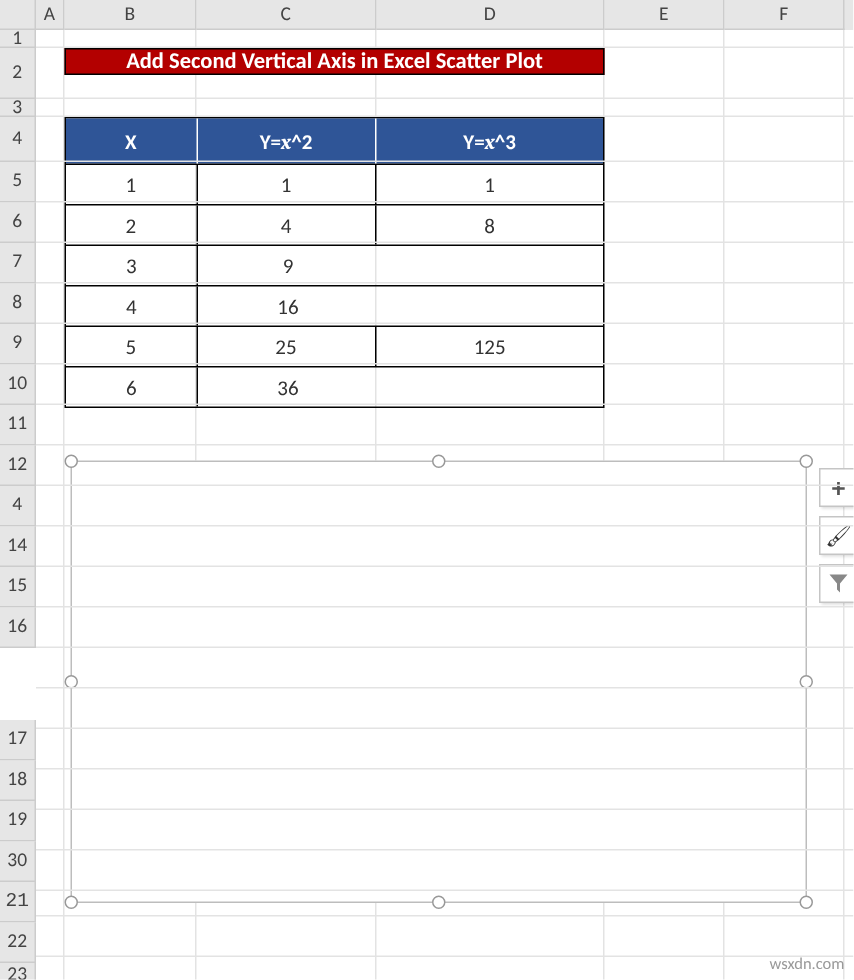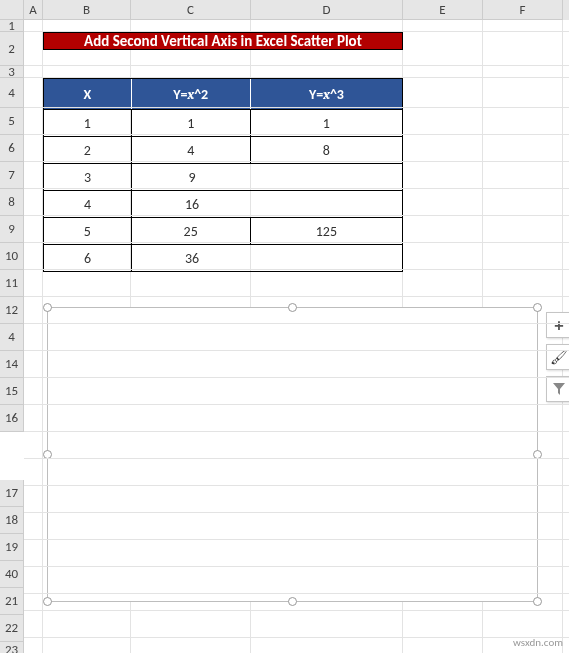--- a/index.html
+++ b/index.html
@@ -155,22 +155,22 @@
         <div class="row-head" style="height: 27px; line-height: 26px;">10</div>
         <div class="row-head" style="height: 27px; line-height: 26px;">11</div>
         <div class="row-head" style="height: 27px; line-height: 26px;">12</div>
         <div class="row-head" style="height: 27px; line-height: 26px;">4</div>
         <div class="row-head" style="height: 27px; line-height: 26px;">14</div>
         <div class="row-head" style="height: 27px; line-height: 26px;">15</div>
         <div class="row-head" style="height: 27px; line-height: 26px;">16</div>
         <div class="row-head" style="height: 27px; line-height: 26px; margin-top: 48px;">17</div>
         <div class="row-head" style="height: 27px; line-height: 26px;">18</div>
         <div class="row-head" style="height: 27px; line-height: 26px;">19</div>
-        <div class="row-head" style="height: 27px; line-height: 26px;">40</div>
-        <div class="row-head" style="height: 27px; line-height: 26px;">21</div>
+        <div class="row-head" style="height: 27px; line-height: 26px;">30</div>
+        <div class="row-head" style="height: 27px; line-height: 26px; font-family: Liberation Mono, monospace;">21</div>
         <div class="row-head" style="height: 27px; line-height: 26px;">22</div>
         <div class="row-head" style="height: 17px; line-height: 16px;">23</div>
         <div class="row-head" style="height: 27px; line-height: 26px;">31</div>
       </div>
     <div class="cells" id="cells">
 
       <div class="gridlines-col" style="left:18px"></div>
       <div class="gridlines-col" style="left:106px"></div>
       <div class="gridlines-col" style="left:226px"></div>
       <div class="gridlines-col" style="left:378px"></div>

